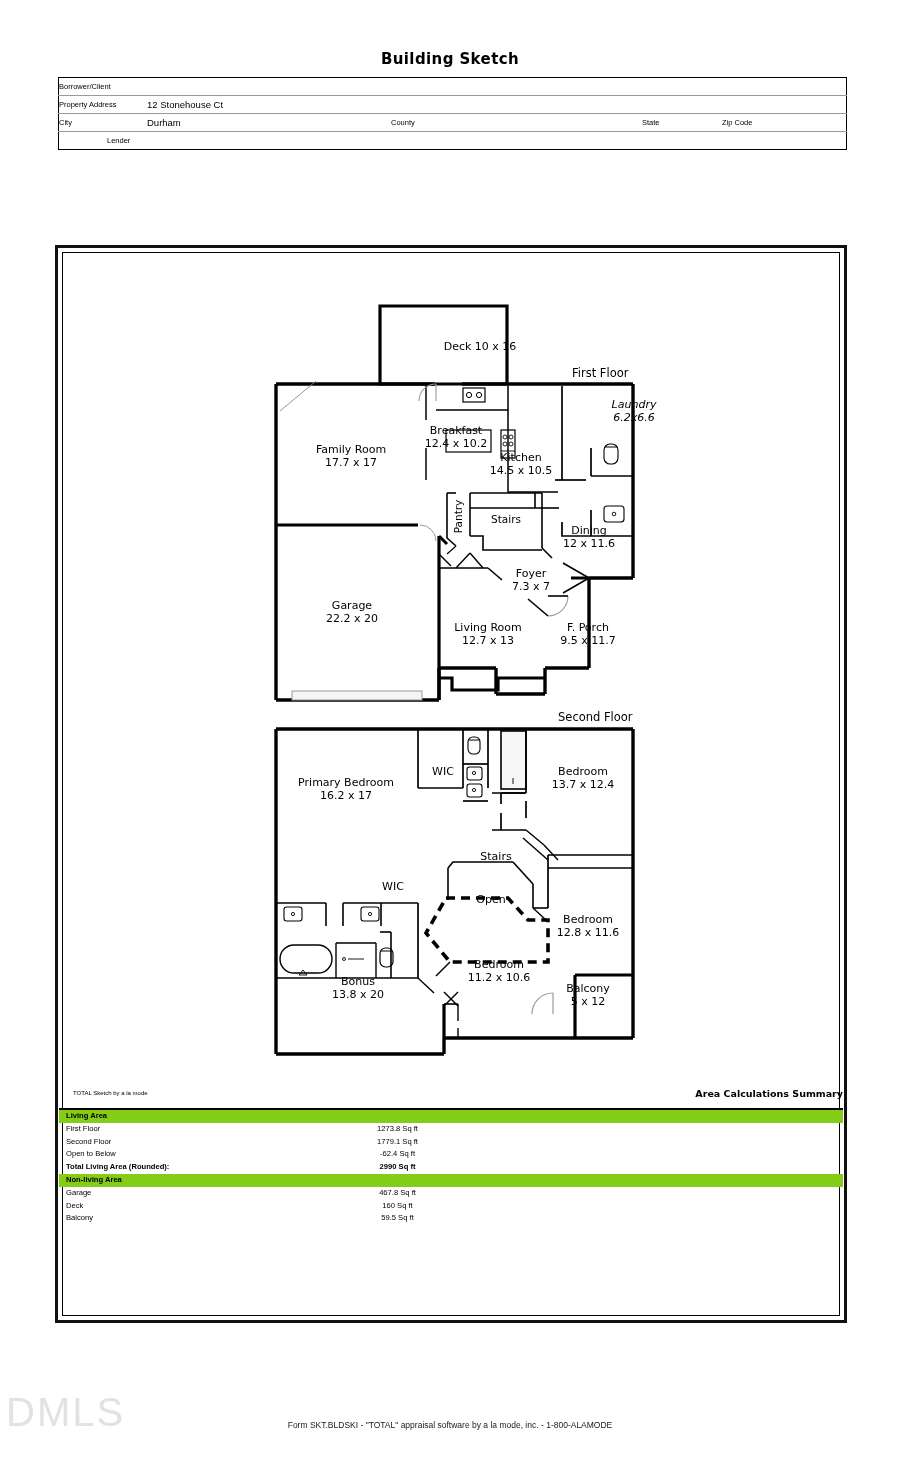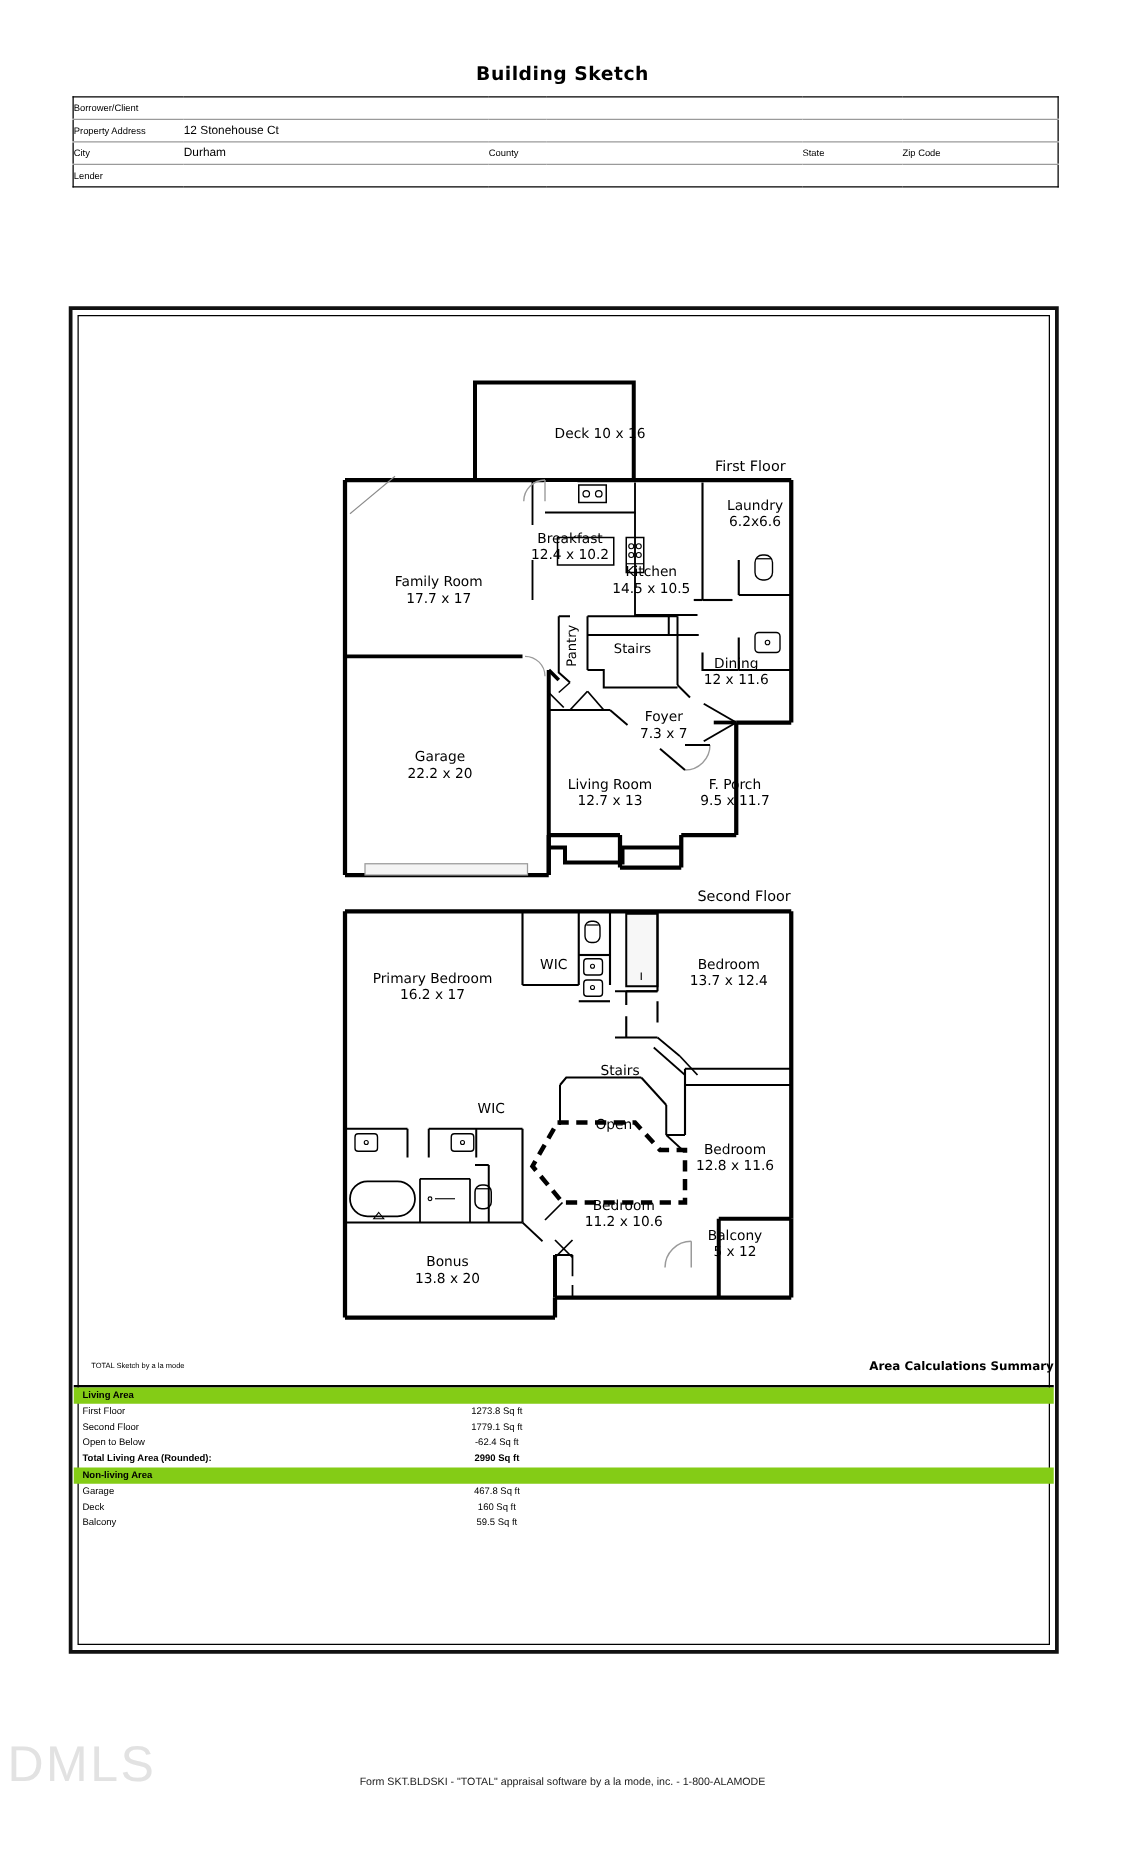--- a/index.html
+++ b/index.html
@@ -42,21 +42,21 @@
   }
   .hdr-table td {
     border-bottom: 1px solid #9a9a9a;
     padding: 0;
     height: 17px;
     vertical-align: middle;
     line-height: 17px;
     white-space: nowrap;
     margin-top: 32px;
   }
-  .hdr-table tr:last-child td { border-bottom: none; }
+  .hdr-table tr:last-child td { border-bottom: none; padding-left: 48px; }
   .hdr-lab {
     font-size: 7.5px;
     padding-left: 3px;
     color: #000;
   }
   .hdr-val {
     font-size: 9.5px;
     padding-left: 6px;
     color: #000;
   }
@@ -425,36 +425,36 @@
     </g>
   </svg>
 
   <div class="floor-label" style="left:514px; top:118px;">First Floor</div>
 
   <div class="room-label" style="left:386px; top:92px;margin-left:36px;">
     <span>Deck</span>
     <span>10 x 16</span>
   </div>
 
-  <div class="room-label" style="left:293px; top:195px;margin-top:16px;">
+  <div class="room-label" style="left:293px; top:195px;">
     <div>Family Room</div>
     <div>17.7 x 17</div>
   </div>
 
   <div class="room-label" style="left:398px; top:176px;">
     <div>Breakfast</div>
     <div>12.4 x 10.2</div>
   </div>
 
   <div class="room-label" style="left:463px; top:203px;">
     <div>Kitchen</div>
     <div>14.5 x 10.5</div>
   </div>
 
-  <div class="room-label" style="left:546px; top:150px;">
+  <div class="room-label" style="left:576px; top:150px;font-style:italic;">
     <div>Laundry</div>
     <div>6.2x6.6</div>
   </div>
 
   <div class="room-label vert small" style="left:400px; top:262px;">Pantry</div>
 
   <div class="room-label small" style="left:448px; top:265px;">Stairs</div>
 
   <div class="room-label" style="left:531px; top:276px;">
     <div>Dining</div>
@@ -499,21 +499,21 @@
 
   <div class="room-label" style="left:438px; top:602px;">Stairs</div>
 
   <div class="room-label" style="left:433px; top:645px;">Open</div>
 
   <div class="room-label" style="left:530px; top:665px;">
     <div>Bedroom</div>
     <div>12.8 x 11.6</div>
   </div>
 
-  <div class="room-label" style="left:300px; top:727px;margin-top:28px;">
+  <div class="room-label" style="left:300px; top:727px;">
     <div>Bonus</div>
     <div>13.8 x 20</div>
   </div>
 
   <div class="room-label" style="left:441px; top:710px;">
     <div>Bedroom</div>
     <div>11.2 x 10.6</div>
   </div>
 
   <div class="room-label" style="left:530px; top:734px;">

